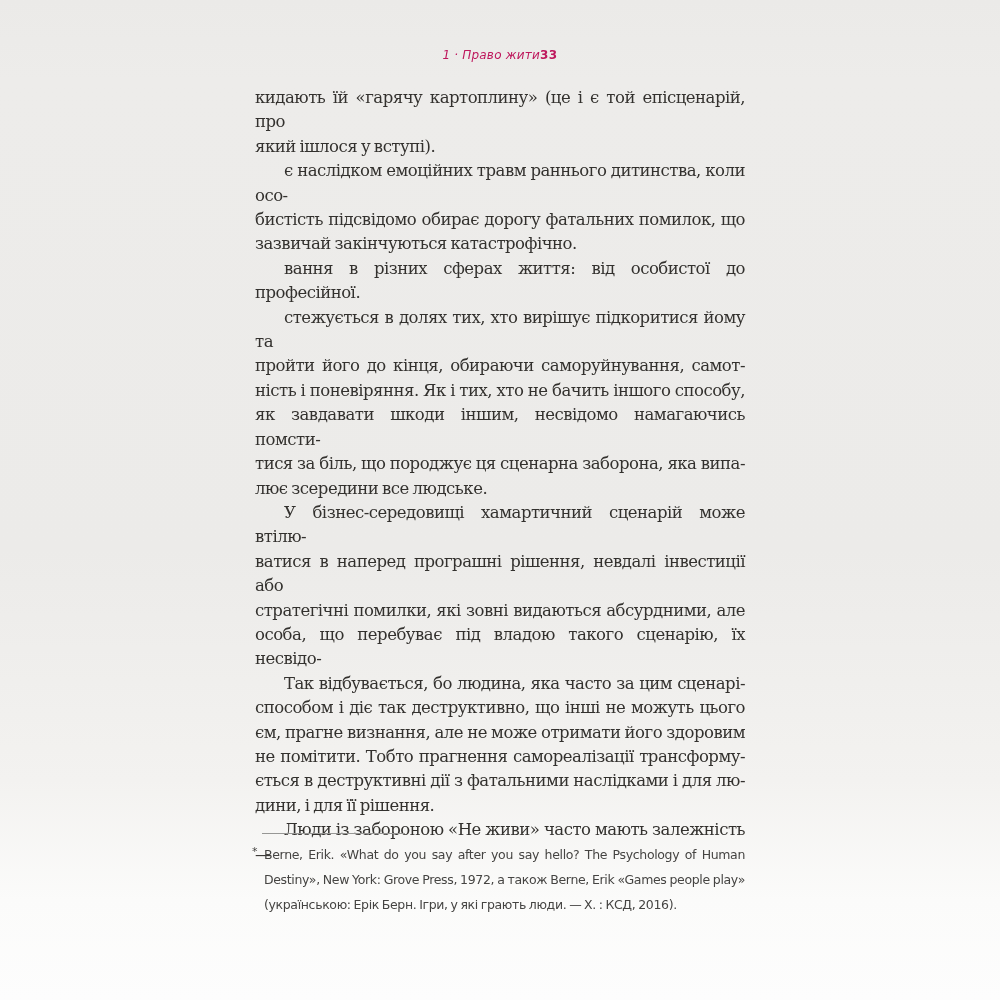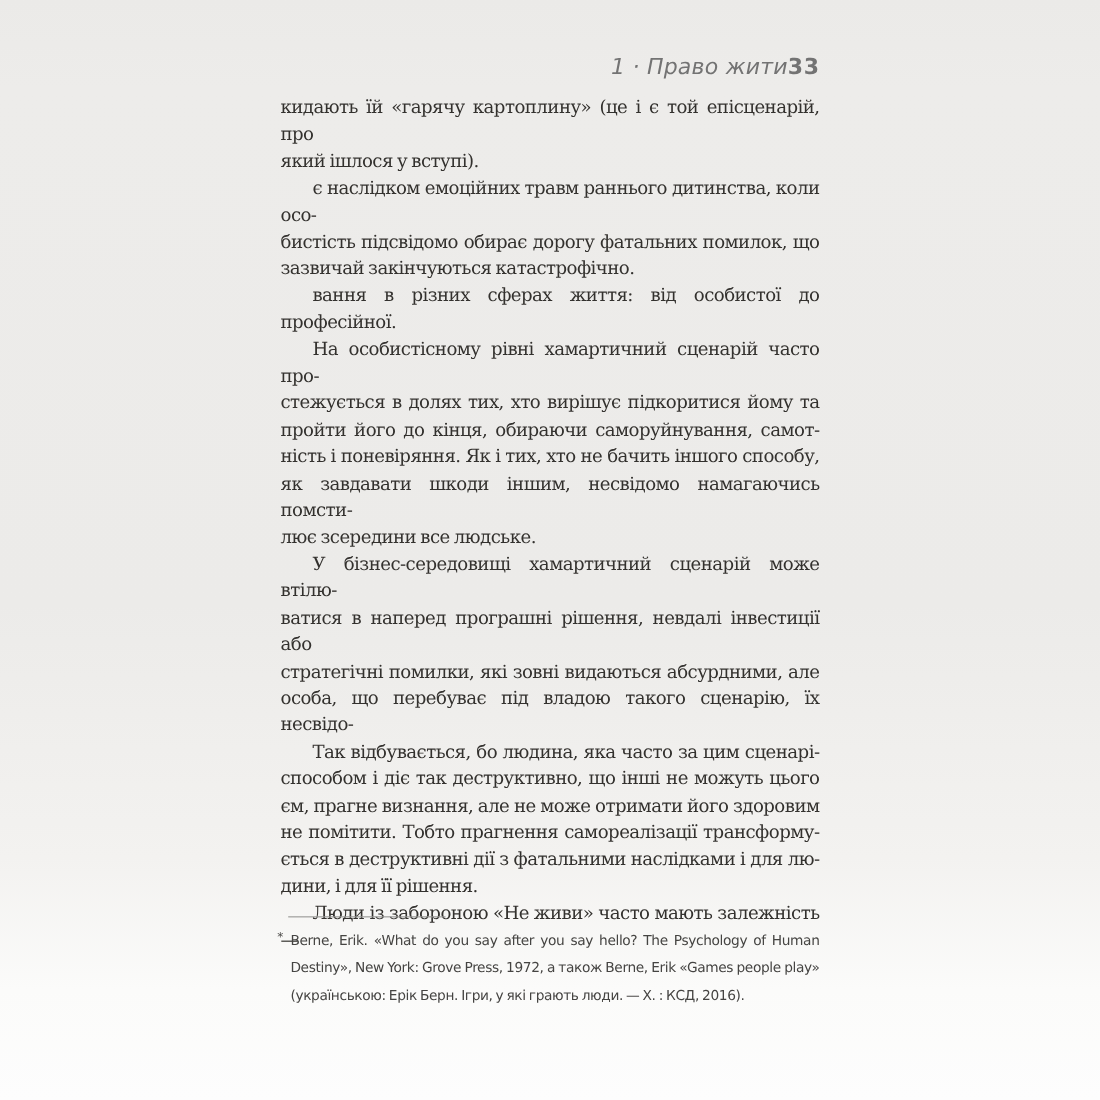--- a/index.html
+++ b/index.html
@@ -8,23 +8,23 @@
     background:linear-gradient(180deg,#ebeae8 0%,#edecea 8%,#ecebe9 55%,#f3f2f0 78%,#fbfbfa 90%,#fdfdfd 100%);
     font-family:"DejaVu Serif","Liberation Serif",serif;
     color:#33312e;
     position:relative;
     overflow:hidden;
   }
   .page{position:absolute;inset:0;}
   
   .running-header{
     position:absolute;left:255px;top:48px;width:490px;
-    display:flex;justify-content:flex-end;align-items:baseline;
+    display:flex;justify-content:center;align-items:baseline;
     font-family:"DejaVu Sans","Liberation Sans",sans-serif;
-    font-size:20px;color:#737373;
+    font-size:12px;color:#be185d;
   }
   .chapter-title{font-style:italic;letter-spacing:0.2px;}
   .page-number{font-style:normal;letter-spacing:0.5px;font-weight:bold;}
   
   .body-text{
     position:absolute;left:255px;top:86px;width:490px;
     font-size:16.5px;line-height:24.4px;
     letter-spacing:-0.5px;word-spacing:-1px;
   }
   .paragraph{margin:0;}
@@ -68,25 +68,25 @@
       </div>
       <div class="paragraph indent">
         <div class="line">є наслідком емоційних травм раннього дитинства, коли осо-</div>
         <div class="line">бистість підсвідомо обирає дорогу фатальних помилок, що</div>
         <div class="line line-last">зазвичай закінчуються катастрофічно.</div>
       </div>
       <div class="paragraph indent">
         <div class="line line-last">вання в різних сферах життя: від особистої до професійної.</div>
       </div>
       <div class="paragraph indent">
-        <div class="line">На особистісному рівні хамартичний сценарій часто про-</div>
         <div class="line">стежується в долях тих, хто вирішує підкоритися йому та</div>
         <div class="line">пройти його до кінця, обираючи саморуйнування, самот-</div>
         <div class="line">ність і поневіряння. Як і тих, хто не бачить іншого способу,</div>
         <div class="line">як завдавати шкоди іншим, несвідомо намагаючись помсти-</div>
+        <div class="line">тися за біль, що породжує ця сценарна заборона, яка випа-</div>
         <div class="line line-last">лює зсередини все людське.</div>
       </div>
       <div class="paragraph indent">
         <div class="line">У бізнес-середовищі хамартичний сценарій може втілю-</div>
         <div class="line">ватися в наперед програшні рішення, невдалі інвестиції або</div>
         <div class="line">стратегічні помилки, які зовні видаються абсурдними, але</div>
         <div class="line">особа, що перебуває під владою такого сценарію, їх несвідо-</div>
       </div>
       <div class="paragraph indent">
         <div class="line">Так відбувається, бо людина, яка часто за цим сценарі-</div>

